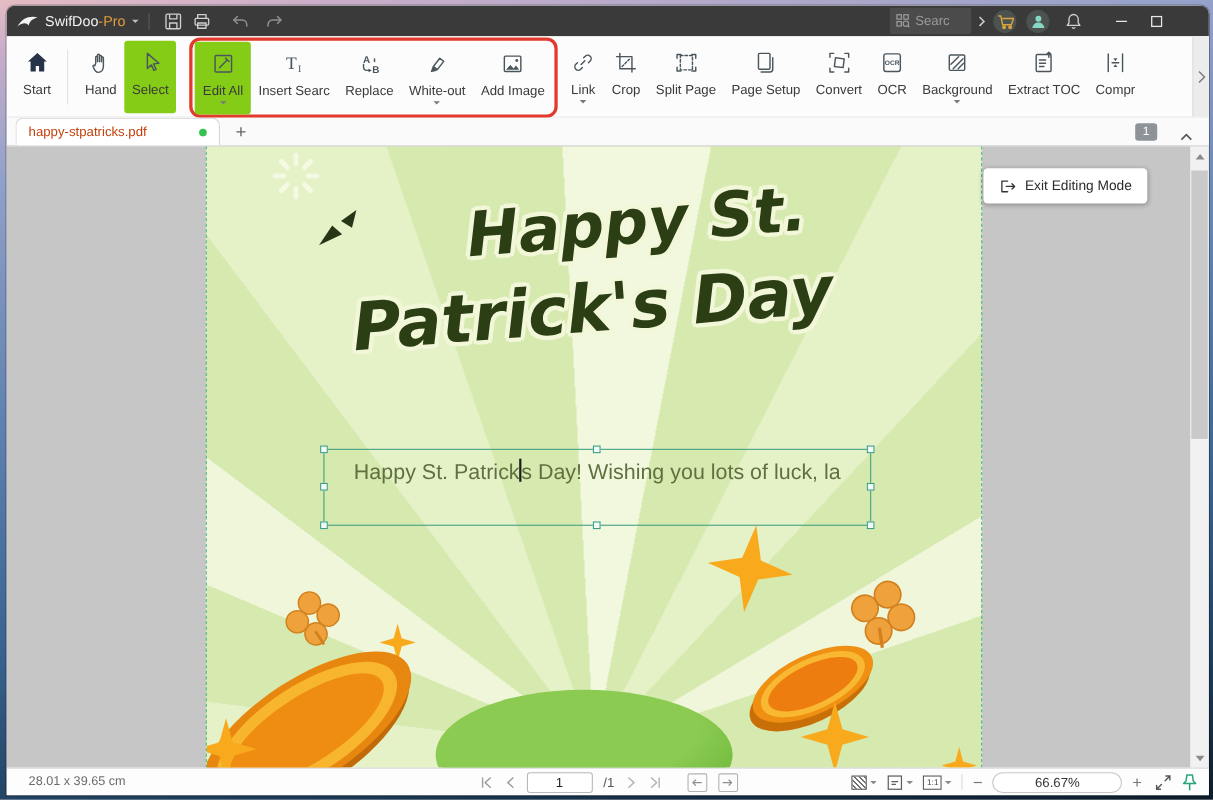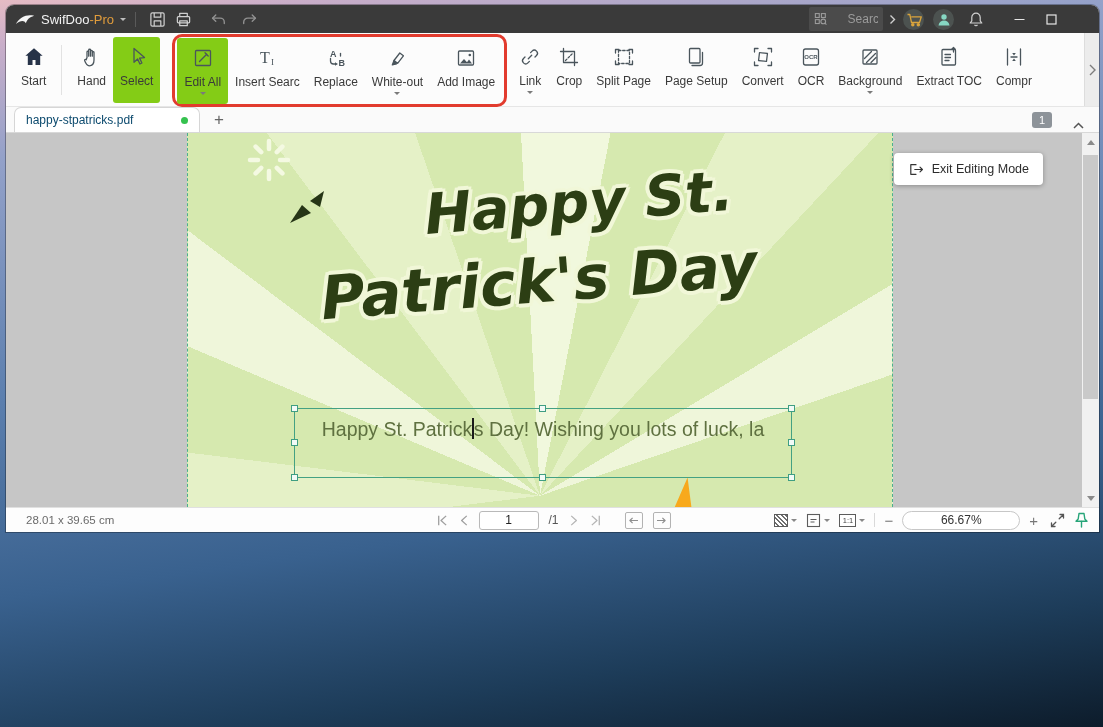--- a/index.html
+++ b/index.html
@@ -3,56 +3,56 @@
 <meta charset="utf-8">
 <style>
   * { box-sizing: border-box; margin: 0; padding: 0; }
   html,body { width:1103px; height:727px; overflow:hidden; }
   body {
     font-family: "Liberation Sans", sans-serif;
     background: linear-gradient(172deg,#e6bcc4 0%,#c9aec9 5%,#93a1c9 18%,#5d80af 45%,#39618e 68%,#1d3c59 86%,#0d1c2b 100%);
     position: relative;
   }
   .window {
-    position:absolute; left:6px; top:5px; width:1093px; height:527px;
+    position:absolute; left:6px; top:5px; width:1093px; height:718px;
     border-radius:8px 8px 0 0; overflow:hidden; background:#fff;
     display:flex; flex-direction:column; box-shadow:0 0 0 1px rgba(0,0,0,.3);
   }
   
   .titlebar { height:28px; background:#3a3a3a; display:flex; align-items:center; flex:0 0 auto; }
   .tb-left { display:flex; align-items:center; padding-left:9px; }
   .brand { font-size:13px; color:#f2f2f2; margin-left:6px; white-space:nowrap; }
   .brand .pro { color:#e09c3c; }
   .tb-caret { width:0;height:0;border:3.5px solid transparent;border-top-color:#bdbdbd;margin:3px 0 0 6px; }
   .tb-div { width:1px; height:15px; background:#5a5a5a; margin:0 9px; }
   .tb-ic { display:flex; align-items:center; justify-content:center; width:26px; height:28px; }
   .menus { display:flex; align-items:stretch; height:28px; margin-left:20px; }
   .menu-item { display:flex; align-items:center; padding:0 13px; font-size:13px; color:#ededed; }
   .menu-item.active { background:#17806b; }
   .tb-right { margin-left:auto; display:flex; align-items:center; }
-  .searchbox { width:74px; height:20px; background:#4b4b4b; border-radius:2px; display:flex; align-items:center; padding:12px 5px; gap:20px; }
+  .searchbox { width:74px; height:20px; background:#4b4b4b; border-radius:2px; display:flex; align-items:center; padding:12px 5px; gap:4px; }
   .searchbox span { font-size:12px; color:#9b9b9b; overflow:hidden; white-space:nowrap; }
   .tb-chev { margin:0 7px 0 6px; display:flex; }
   .circle { width:21px; height:21px; border-radius:50%; background:#4c5250; display:flex; align-items:center; justify-content:center; margin-right:9px; }
   .winbtn { width:32px; height:28px; display:flex; align-items:center; justify-content:center; }
   
   .ribbon { height:74px; background:#fcfcfc; border-bottom:1px solid #e6e6e6; display:flex; align-items:flex-start; padding-left:8px; position:relative; flex:0 0 auto; }
   .tool { display:flex; flex-direction:column; align-items:center; height:66px; margin-top:4px; padding:0 7px; border-radius:3px; position:relative; }
   .tool .ticon { height:26px; margin-top:7px; display:flex; align-items:center; }
   .tool .lbl { font-size:12px; color:#3a3a3a; margin-top:4px; white-space:nowrap; }
   .tool .caret { width:0;height:0;border:3.2px solid transparent;border-top-color:#7a7a7a;margin-top:3px; }
   .tool.active { background:#84cc16; }
   .rib-div { width:1px; height:50px; background:#e2e2e2; margin:12px 8px 0; }
   .red-group { display:flex; border:3px solid #e23b2e; border-radius:10px; margin:1px 4px 0 12px; padding:0 2px; align-items:flex-start; }
   .red-group .tool { margin-top:1px; }
   .rib-more { position:absolute; right:0; top:0; bottom:0; width:15px; background:#ececec; border-left:1px solid #ddd; display:flex; align-items:center; justify-content:center; }
   svg.rico { stroke:#4a555c; fill:none; stroke-width:1.3; stroke-linecap:round; stroke-linejoin:round; }
   
   .tabbar { height:26px; background:#fafafa; border-bottom:1px solid #d8d8d8; display:flex; align-items:flex-end; padding-left:8px; position:relative; flex:0 0 auto; }
-  .tab { width:186px; height:25px; background:#fff; border:1px solid #d6d6d6; border-bottom:none; border-radius:7px 7px 0 0; display:flex; align-items:center; padding:0 11px; font-size:12px; color:#0c4a6e; }
+  .tab { width:186px; height:25px; background:#fff; border:1px solid #d6d6d6; border-bottom:none; border-radius:7px 7px 0 0; display:flex; align-items:center; padding:0 11px; font-size:12px; color:#c2410c; }
   .tab .dot { width:7px; height:7px; border-radius:50%; background:#35c24f; margin-left:auto; }
   .addtab { font-size:17px; color:#666; margin:0 0 4px 14px; line-height:1; }
   .page-badge { position:absolute; right:47px; top:5px; background:#8d9399; color:#fff; font-size:11px; line-height:16px; padding:0 7px; border-radius:3px; }
   .tab-collapse { position:absolute; right:15px; top:8px; }
   
   .content { flex:1 1 auto; position:relative; background:#c6c6c6; overflow:hidden; }
   .page {
     position:absolute; left:181px; top:0; width:706px; height:100%; overflow:hidden;
     border-left:1px dashed #4bb08e; border-right:1px dashed #4bb08e;
     background: conic-gradient(from 253deg at 50% 97%,

